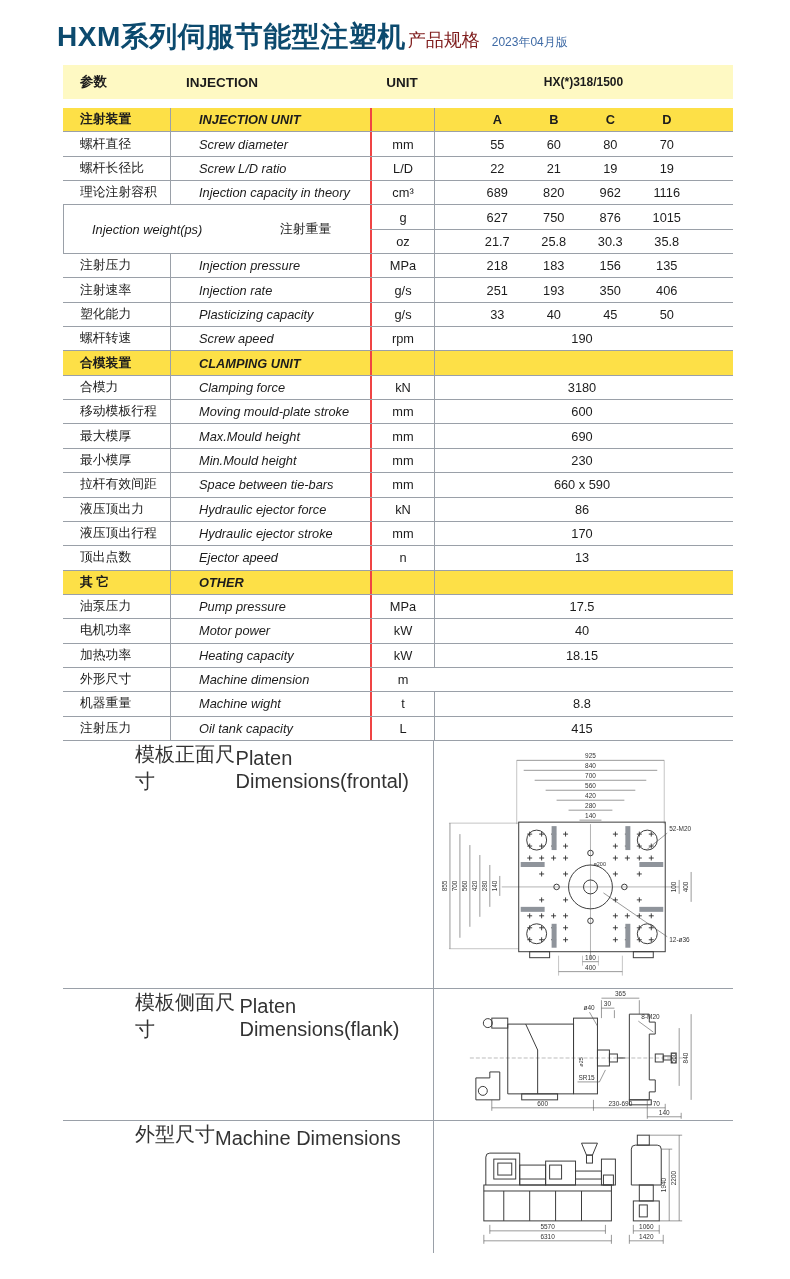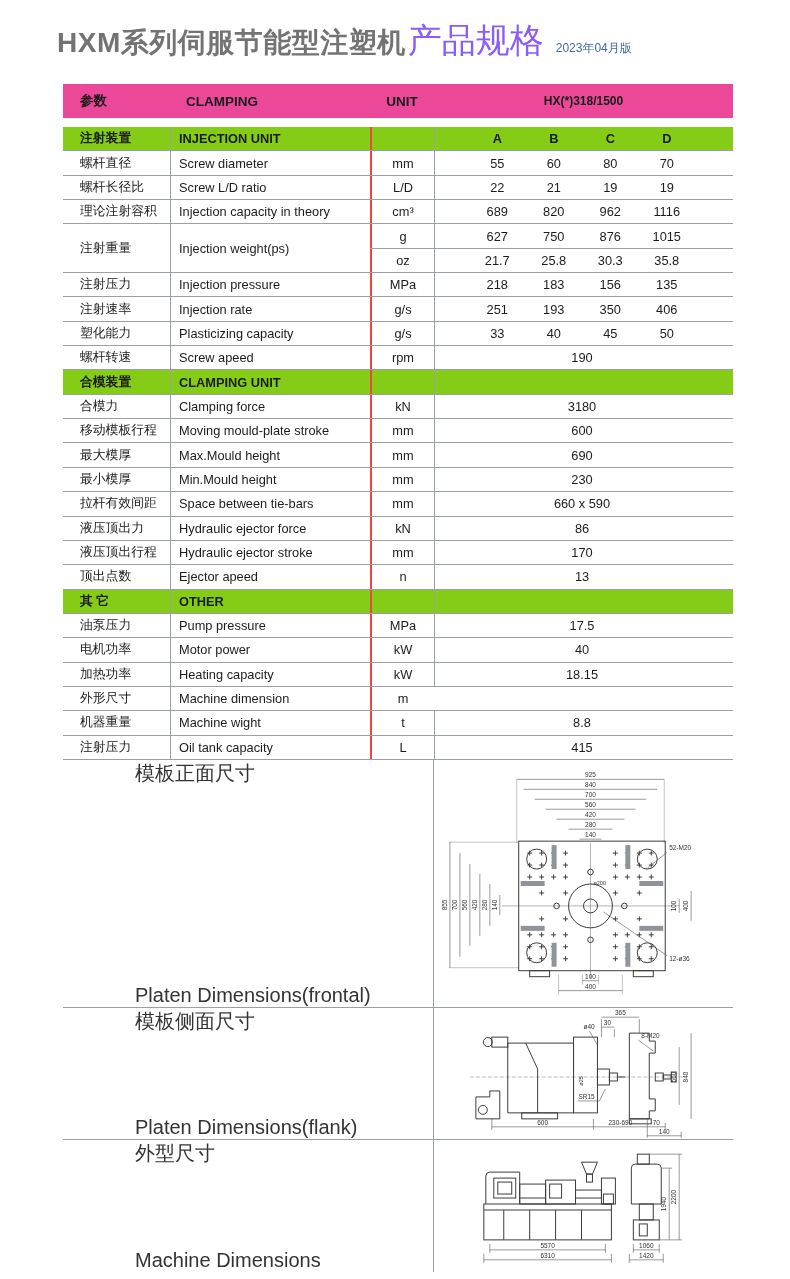--- a/index.html
+++ b/index.html
@@ -1,69 +1,69 @@
 <!DOCTYPE html>
 <html><head>
 <meta charset="utf-8">
 <style>
   html,body{margin:0;padding:0;}
   body{width:790px;height:1279px;background:#ffffff;overflow:hidden;
        font-family:"Liberation Sans","DejaVu Sans",sans-serif;color:#1c1c1c;}
   .wrap{padding-left:57px;padding-top:18px;}
   .titlebar{display:flex;align-items:baseline;}
-  .t-bold{font-size:28px;font-weight:bold;color:#737373;letter-spacing:.5px;}
-  .t-light{font-size:34px;color:#8b5cf6;margin-left:2px;}
+  .t-bold{font-size:28px;font-weight:bold;color:#0c4a6e;letter-spacing:.5px;}
+  .t-light{font-size:18px;color:#7f1d1d;margin-left:2px;}
   .t-ver{font-size:12px;color:#3e6aa5;margin-left:12px;}
   .subtitle{font-size:19px;color:#3c3c3c;margin-top:5px;letter-spacing:-.3px;}
-  .band{position:relative;width:670px;height:34px;background:#ec4899;margin-left:6px;margin-top:20px;}
+  .band{position:relative;width:670px;height:34px;background:#fef9c3;margin-left:6px;margin-top:9px;}
   .bh{position:absolute;top:0;height:34px;display:flex;align-items:center;font-weight:bold;font-size:13.5px;color:#1b1b1b;}
   .bh-cn{left:17px;}
   .bh-en{left:123px;}
   .bh-unit{left:307px;width:64px;justify-content:center;}
   .bh-model{left:371px;right:0;justify-content:center;font-size:12px;}
   .gap{height:9px;}
   .tbl{width:670px;margin-left:6px;}
   .trow{display:flex;height:24.35px;border-bottom:1px solid #9aa0a8;box-sizing:border-box;font-size:12.8px;}
   .trow.double{height:48.7px;}
-  .section{background:#84cc16;}
+  .section{background:#fde047;}
   .section .cn,.section .en,.section .v{font-weight:bold;}
   .c{display:flex;align-items:center;box-sizing:border-box;}
   .cn{width:107px;padding-left:17px;}
-  .en{width:200px;border-left:1px solid #9aa0a8;padding-left:8px;}
+  .en{width:200px;border-left:1px solid #9aa0a8;padding-left:28px;font-style:italic;}
   .unit{width:64px;border-left:2px solid #ef4444;justify-content:center;}
   .vals{flex:1;border-left:1px solid #9aa0a8;padding-left:34px;padding-right:38px;display:flex;align-items:center;}
   .v{flex:1;text-align:center;}
   .v.colhead{font-weight:bold;}
   .dright{flex:1;display:flex;flex-direction:column;}
   .sub{display:flex;flex:1;box-sizing:border-box;}
   .subline{border-bottom:1px solid #9aa0a8;}
   .dia{width:670px;margin-left:6px;}
   .dia-row{display:flex;box-sizing:border-box;}
   .dia-row.b{border-bottom:1px solid #9aa0a8;}
-  .dia-label{width:371px;border-right:1px solid #9aa0a8;box-sizing:border-box;display:flex;flex-direction:column;justify-content:space-between;padding-left:72px;}
+  .dia-label{width:371px;border-right:1px solid #9aa0a8;box-sizing:border-box;display:flex;justify-content:flex-start;padding-left:72px;}
   .dl-cn{font-size:20px;color:#333;}
   .dl-en{font-size:20px;color:#333;margin-top:6px;}
   .dia-fig{width:299px;display:flex;align-items:center;justify-content:center;}
   svg text{font-size:6.5px;fill:#333;font-family:"Liberation Sans","DejaVu Sans",sans-serif;}
   svg text.sm{font-size:5.5px;}
 </style>
 </head>
 <body>
 
 <div class="wrap">
 
   <div class="titlebar">
     <span class="t-bold">HXM系列伺服节能型注塑机</span>
     <span class="t-light">产品规格</span>
     <span class="t-ver">2023年04月版</span>
   </div>
 
   <div class="band">
     <span class="bh bh-cn">参数</span>
-    <span class="bh bh-en">CLAMPING</span>
+    <span class="bh bh-en">INJECTION</span>
     <span class="bh bh-unit">UNIT</span>
     <span class="bh bh-model">HX(*)318/1500</span>
   </div>
 
   <div class="gap"></div>
 
   <div class="tbl" id="tbody">
       <div class="trow section">
         <div class="c cn">注射装置</div>
         <div class="c en">INJECTION UNIT</div>
@@ -102,22 +102,22 @@
         <div class="c en">Injection capacity in theory</div>
         <div class="c unit">cm³</div>
         <div class="c vals">
           <div class="v">689</div>
           <div class="v">820</div>
           <div class="v">962</div>
           <div class="v">1116</div>
         </div>
       </div>
       <div class="trow double">
+        <div class="c en">Injection weight(ps)</div>
         <div class="c cn">注射重量</div>
-        <div class="c en">Injection weight(ps)</div>
         <div class="dright">
           <div class="sub subline">
             <div class="c unit">g</div>
             <div class="c vals">
               <div class="v">627</div>
               <div class="v">750</div>
               <div class="v">876</div>
               <div class="v">1015</div>
             </div>
           </div>

